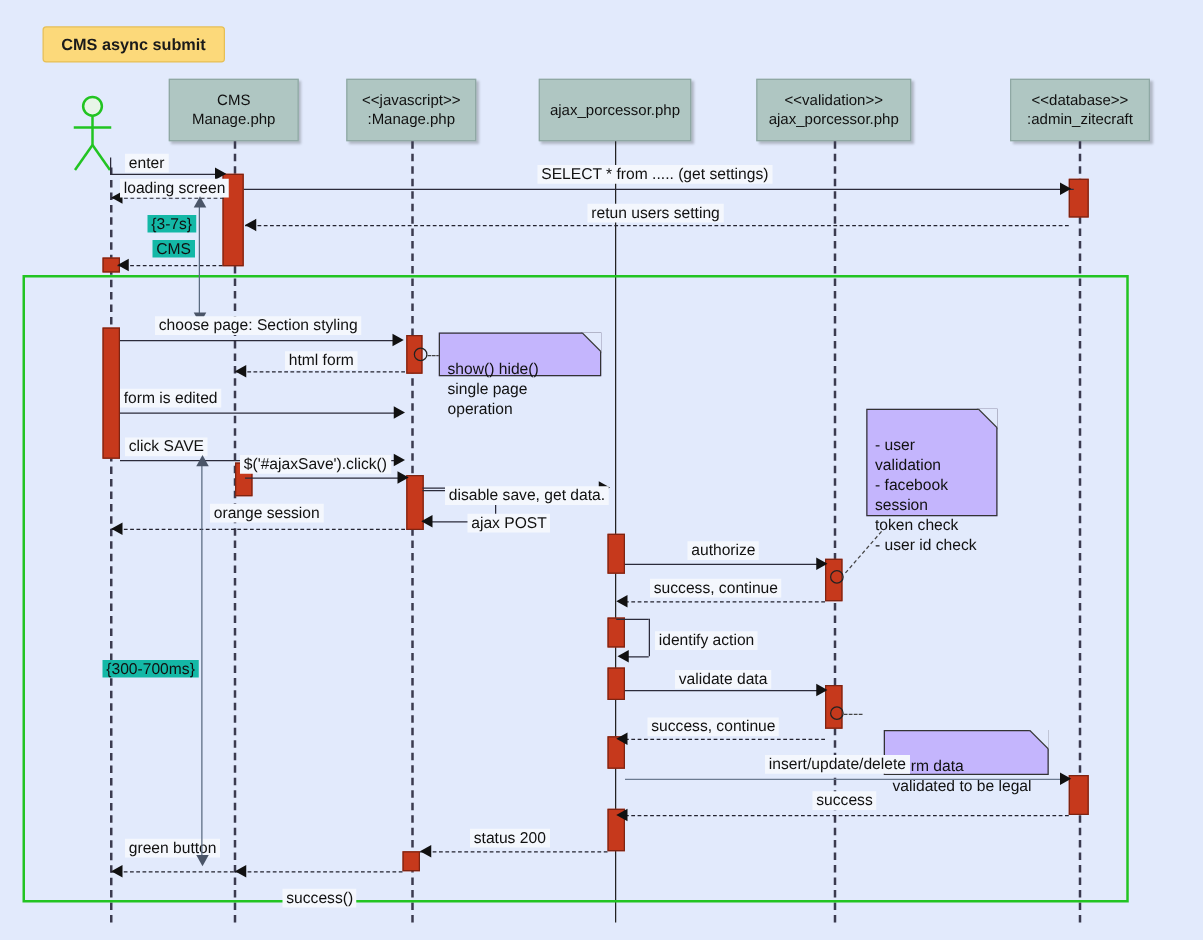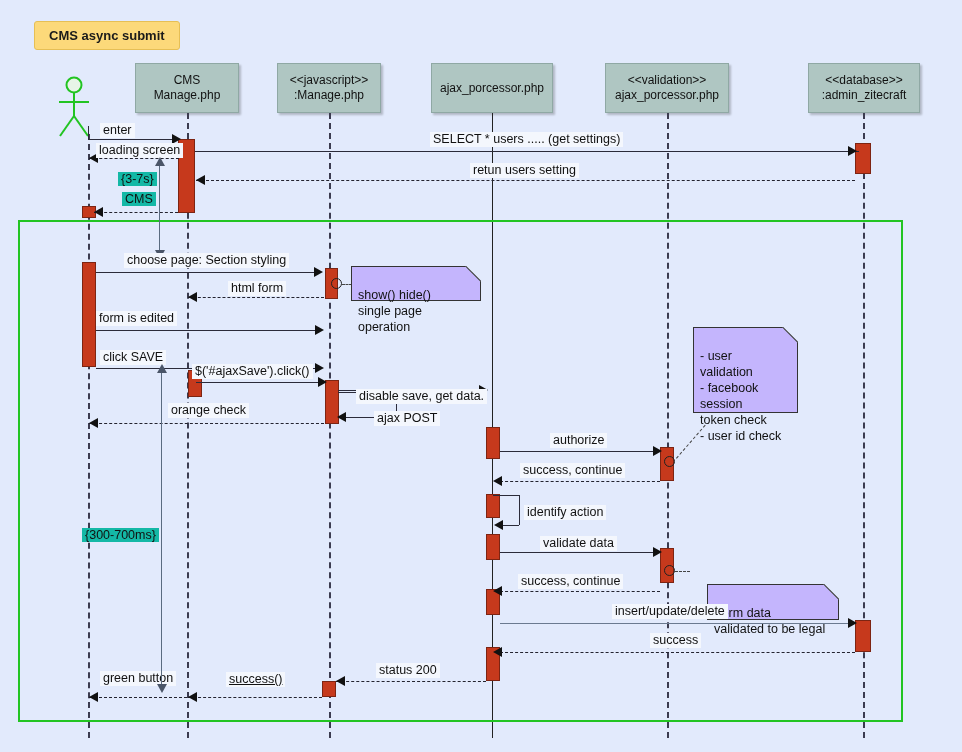--- a/index.html
+++ b/index.html
@@ -223,21 +223,21 @@
   <div class="activation" style="left:486px;top:647px;width:14px;height:34px;"></div>
   <div class="activation" style="left:322px;top:681px;width:14px;height:16px;"></div>
 
   <div class="msg-line solid" style="left:88px;top:139px;width:92px;"></div>
   <div class="vline solid" style="left:88px;top:126px;height:14px;"></div>
   <div class="arrowhead right" style="left:172px;top:134px;"></div>
   <div class="msg-label" style="left:100px;top:123px;">enter</div>
 
   <div class="msg-line solid" style="left:195px;top:151px;width:664px;"></div>
   <div class="arrowhead right" style="left:848px;top:146px;"></div>
-  <div class="msg-label" style="left:430px;top:132px;">SELECT * users .....  (get settings)</div>
+  <div class="msg-label" style="left:430px;top:132px;">SELECT * from .....  (get settings)</div>
 
   <div class="msg-line dashed" style="left:89px;top:158px;width:90px;"></div>
   <div class="arrowhead left" style="left:89px;top:153px;"></div>
   <div class="msg-label" style="left:96px;top:143px;">loading screen</div>
 
   <div class="msg-line dashed" style="left:196px;top:180px;width:659px;"></div>
   <div class="arrowhead left" style="left:196px;top:175px;"></div>
   <div class="msg-label" style="left:470px;top:163px;">retun users setting</div>
 
   <div class="msg-line dashed" style="left:94px;top:212px;width:84px;"></div>
@@ -284,21 +284,21 @@
   <div class="msg-line solid" style="left:338px;top:392px;width:58px;"></div>
   <div class="vline solid" style="left:396px;top:392px;height:25px;"></div>
   <div class="msg-line solid" style="left:340px;top:417px;width:56px;"></div>
   <div class="arrowhead left" style="left:337px;top:412px;"></div>
   <div class="msg-label" style="left:356px;top:389px;">disable save, get data.</div>
 
   <div class="msg-label" style="left:374px;top:411px;">ajax POST</div>
 
   <div class="msg-line dashed" style="left:89px;top:423px;width:235px;"></div>
   <div class="arrowhead left" style="left:89px;top:418px;"></div>
-  <div class="msg-label" style="left:168px;top:403px;">orange check</div>
+  <div class="msg-label" style="left:168px;top:403px;">orange session</div>
 
   <div class="msg-line solid" style="left:500px;top:451px;width:160px;"></div>
   <div class="arrowhead right" style="left:653px;top:446px;"></div>
   <div class="msg-label" style="left:550px;top:433px;">authorize</div>
 
   <div class="note-circle" style="left:664px;top:456px;"></div>
   <div class="note-anchor diag" style="left:676px;top:458px;width:44px;transform:rotate(-49deg);"></div>
   <div class="note" style="left:693px;top:327px;width:105px;height:86px;">
     <span>- user
 validation
@@ -343,21 +343,21 @@
   <div class="msg-line dashed" style="left:500px;top:652px;width:355px;"></div>
   <div class="arrowhead left" style="left:493px;top:647px;"></div>
   <div class="msg-label" style="left:650px;top:633px;">success</div>
 
   <div class="msg-line dashed" style="left:336px;top:681px;width:150px;"></div>
   <div class="arrowhead left" style="left:336px;top:676px;"></div>
   <div class="msg-label" style="left:376px;top:663px;">status 200</div>
 
   <div class="msg-line dashed" style="left:188px;top:697px;width:134px;"></div>
   <div class="arrowhead left" style="left:188px;top:692px;"></div>
-  <div class="msg-label" style="left:226px;top:672px;text-decoration:underline;">success()</div>
+  <div class="msg-label" style="left:226px;top:711px;">success()</div>
 
   <div class="msg-line dashed" style="left:89px;top:697px;width:98px;"></div>
   <div class="arrowhead left" style="left:89px;top:692px;"></div>
   <div class="msg-label" style="left:100px;top:671px;">green button</div>
 
   <div class="vline solid" style="left:161px;top:371px;height:318px;border-left-color:#5a6b80;"></div>
   <div class="arrowhead up" style="left:157px;top:364px;"></div>
   <div class="arrowhead down" style="left:157px;top:684px;"></div>
   <div class="dur-label" style="left:82px;top:528px;">{300-700ms}</div>
 

